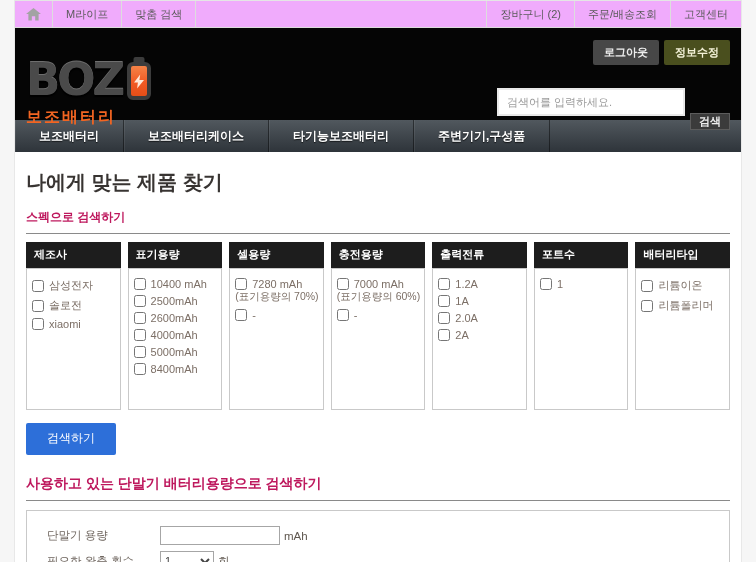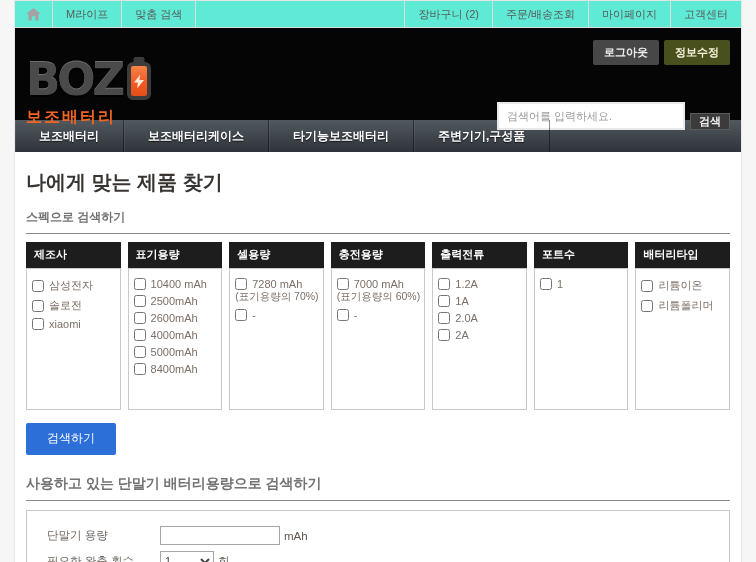--- a/index.html
+++ b/index.html
@@ -1,21 +1,21 @@
 <!DOCTYPE html>
 <html style="--accent: #f26522; --button-blue: #2d6fd9; --olive: #4a4f1e; --dark-button: #474747; --nav-top: #51585e; --nav-bottom: #2e343a; --filter-header: #1d1d1d; --warm-text: #7c6f66;"><head>
 <meta charset="utf-8">
 <style>
   * { box-sizing: border-box; margin: 0; padding: 0; }
   html,body { background:#f6f6f6; font-family:"Liberation Sans","DejaVu Sans",sans-serif; }
   .page { width:728px; margin:0 auto; background:#fff; min-height:562px;
           border-left:1px solid #e8e8e8; border-right:1px solid #e8e8e8; }
 
   
-  .topbar { height:28px; background:#5eead4; border-bottom:1px solid #dcdcdc; border-top:1px solid #e5e5e5;
+  .topbar { height:28px; background:#f0abfc; border-bottom:1px solid #dcdcdc; border-top:1px solid #e5e5e5;
             display:flex; justify-content:space-between; font-size:11px; color:#5a5a5a; }
   .tb-group { display:flex; }
   .tb-cell { line-height:26px; padding:0 13px; border-right:1px solid #ddd; cursor:pointer; white-space:nowrap; }
   .tb-cell.home { display:flex; align-items:center; padding:0 11px; }
   .tb-right .tb-cell { border-right:none; border-left:1px solid #ddd; }
   .tb-list { display:flex; }
 
   
   .header { background:#050505; padding:10px 11px 12px; display:flex; justify-content:space-between; height:92px; }
   .logo { cursor:pointer;margin-top:20px; }
@@ -29,36 +29,36 @@
                  background:#3c3c3c; border-radius:2px 2px 0 0; }
   .bolt { position:absolute; inset:0; margin:auto; width:10px; height:15px; fill:#ffe9d8; }
   .logo-sub { color:var(--accent,#f26522); font-weight:bold; font-size:16px; letter-spacing:2px; margin-top:5px; }
 
   .header-right { display:flex; flex-direction:column; align-items:flex-end; justify-content:flex-start; padding-top:2px; }
   .hr-top { display:flex; gap:5px; }
   .btn-dark { background:var(--dark-button,#474747); color:#ededed; border:none; font-size:11px; font-weight:bold;
               padding:5px 11px; border-radius:2px; cursor:pointer; }
   .btn-olive { background:var(--olive,#4a4f1e); color:#f4f2d8; border:none; font-size:11px; font-weight:bold;
                padding:5px 11px; border-radius:2px; cursor:pointer; }
-  .hr-bottom { display:flex; margin-top:9px; align-items:flex-end; gap:5px; }
+  .hr-bottom { display:flex; margin-top:9px; align-items:center; gap:5px; }
   .search-input { width:188px; height:28px; border:2px solid #e9e9e9; padding:0 8px; font-size:11px; color:#333; }
   .search-input::placeholder { color:#9a9a9a; }
   .btn-search { background:#3b3b3b; color:#eee; border:1px solid #5c5c5c; font-size:11px; font-weight:bold;
                 width:40px; cursor:pointer;margin-top:39px; }
 
   
   .nav { height:32px; background:linear-gradient(var(--nav-top,#51585e), var(--nav-bottom,#2e343a)); display:flex; }
   .nav-item { line-height:32px; padding:0 24px; color:#fff; font-size:12px; font-weight:bold; cursor:pointer;
               border-right:1px solid rgba(0,0,0,.45); box-shadow:inset 1px 0 0 rgba(255,255,255,.07);
               text-shadow:0 1px 1px rgba(0,0,0,.7); white-space:nowrap; }
 
   
   .content { padding:0 11px 6px; }
   h1.page-title { font-size:20px; color:#383432; margin:17px 0 13px; font-weight:bold; }
-  .section-title { font-size:12px; font-weight:bold; color:#737373; border-bottom:1px solid #8a8a8a;
+  .section-title { font-size:12px; font-weight:bold; color:#be185d; border-bottom:1px solid #8a8a8a;
                    padding-bottom:7px; }
   .section-title.second { margin-top:17px; font-size:14px; }
 
   .filter-grid { display:flex; gap:7px; margin-top:8px; }
   .filter-col { flex:1; min-width:0; }
   .filter-head { background:var(--filter-header,#1d1d1d); color:#fff; font-size:11px; font-weight:bold;
                  padding:5px 8px 6px; white-space:nowrap; overflow:hidden; }
   .filter-body { border:1px solid #c9c9c9; height:142px; padding:7px 5px; overflow:hidden; background:#fff; }
   .opt { display:flex; align-items:center; gap:5px; font-size:11px; color:var(--warm-text,#7c6f66);
          padding:2px 0 3px; cursor:pointer; white-space:nowrap; }
@@ -92,21 +92,20 @@
       <span class="tb-list">
 
       <span class="tb-cell">M라이프</span>
           <span class="tb-cell">맞춤 검색</span>
         </span>
     </div>
     <div class="tb-group tb-right tb-list">
 
     <span class="tb-cell">장바구니 (2)</span>
         <span class="tb-cell">주문/배송조회</span>
-        <span class="tb-cell">마이페이지</span>
         <span class="tb-cell">고객센터</span>
       </div>
   </div>
 
   <div class="header">
     <div class="logo">
       <div class="logo-row">
         <span class="logo-letters">BOZ</span>
         <span class="battery">
           <span class="battery-cap"></span>

